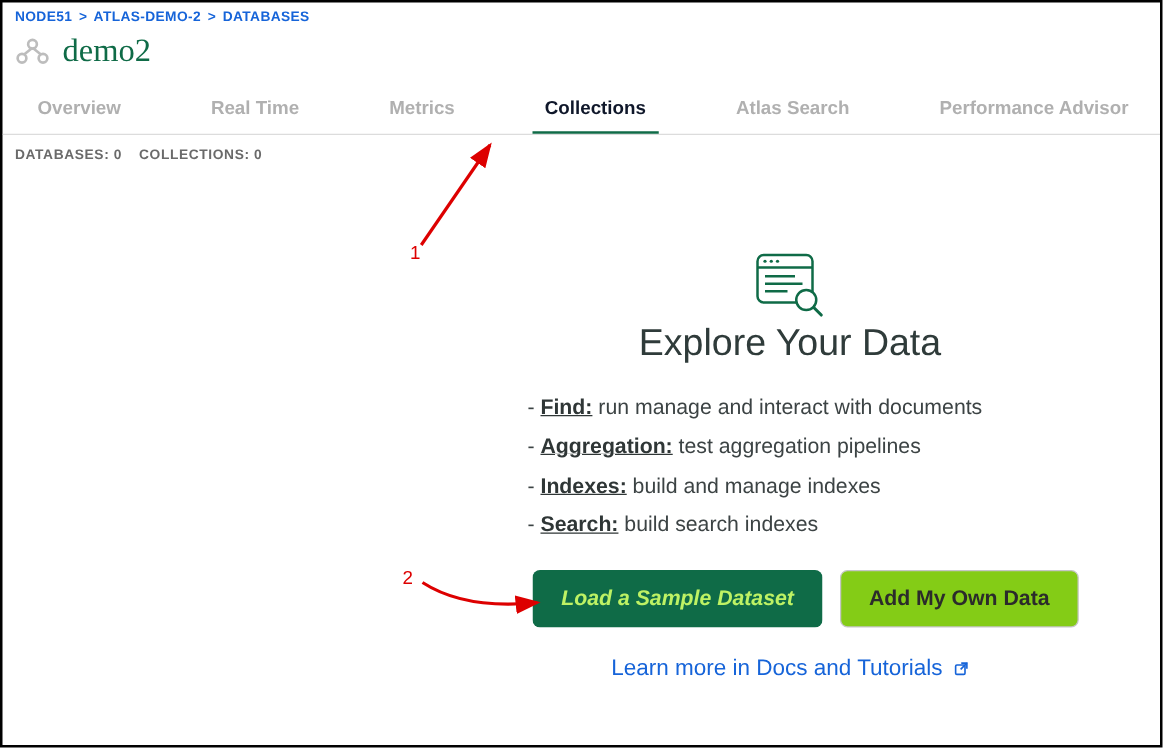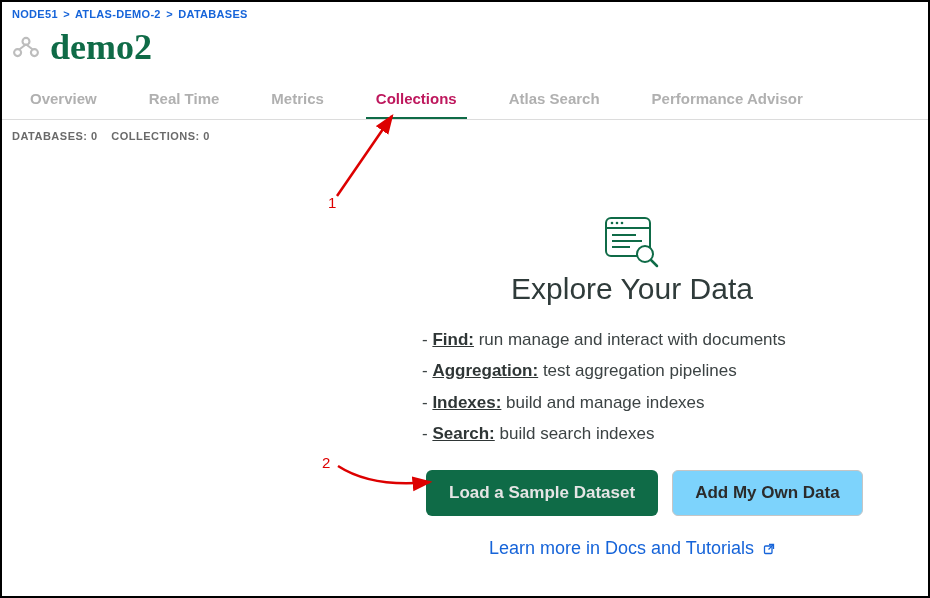--- a/index.html
+++ b/index.html
@@ -23,63 +23,63 @@
     .breadcrumb .sep { color: #1664d9; margin: 0 2px; }
     .title-row {
       display: flex;
       align-items: center;
       gap: 10px;
       padding: 4px 10px 14px 10px;
     }
     .cluster-icon { width: 28px; height: 24px; }
     .cluster-title {
       font-family: Georgia, 'Times New Roman', serif;
-      font-size: 36px;
+      font-size: 26px;
       color: #0f6b47;
-      font-weight: 700;
+      font-weight: 400;
     }
     .tabs {
       display: flex;
-      gap: 44px;
+      gap: 64px;
       padding: 0 24px;
       border-bottom: 1px solid #dcdcdc;
       overflow: hidden;
       white-space: nowrap;
     }
     .tab {
       padding: 8px 4px 12px 4px;
       font-size: 15px;
       font-weight: 600;
       color: #b0b0b0;
       cursor: pointer;
       position: relative;
     }
     .tab.active {
-      color: #be185d;
+      color: #0f172a;
     }
     .tab.active::after {
       content: "";
       position: absolute;
       left: -6px; right: -6px; bottom: -1px;
       height: 3px;
       background: #0f6b47;
     }
     .stats-bar {
       padding: 10px 10px;
       font-size: 11px;
       font-weight: 700;
       letter-spacing: 0.5px;
       color: #6a6a6a;
     }
     .stats-bar .num { color: #6a6a6a; }
     .stats-bar .item { margin-right: 10px; text-align: right; }
     .explore {
       position: absolute;
       left: 420px;
-      top: 214px;
+      top: 200px;
       width: 480px;
       display: flex;
       flex-direction: column;
     }
     .explore-icon-wrap {
       display: flex;
       justify-content: center;
       margin-bottom: 4px;
       margin-left: 180px;
       width: 60px;
@@ -108,24 +108,25 @@
     .btn {
       padding: 12px 22px;
       font-size: 17px;
       font-weight: 600;
       border-radius: 6px;
       cursor: pointer;
       border: 1px solid transparent;
     }
     .btn-primary {
       background: #0f6b47;
-      color: #e5e5e5;
+      color: #bef264;
+      font-style: italic;
     }
     .btn-secondary {
-      background: #7dd3fc;
+      background: #84cc16;
       color: #2b2b2b;
       border: 1px solid #c5c5c5;
     }
     .learn-link {
       margin-top: 22px;
       font-size: 18px;
       color: #1664d9;
       font-weight: 400;
       text-align: center;
       width: 420px;

